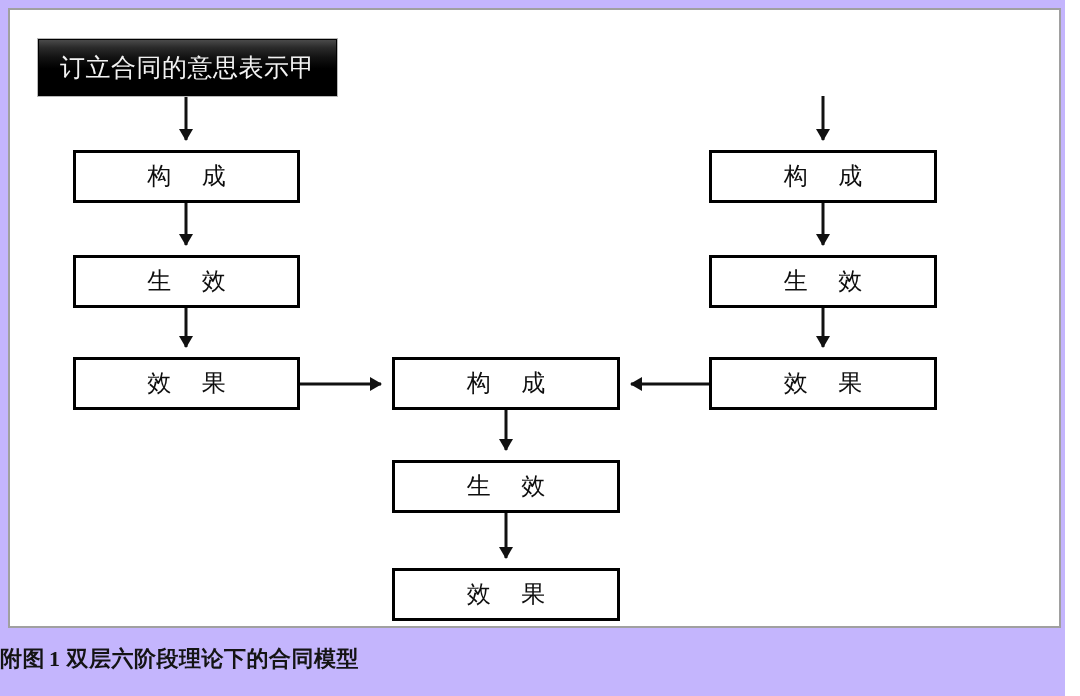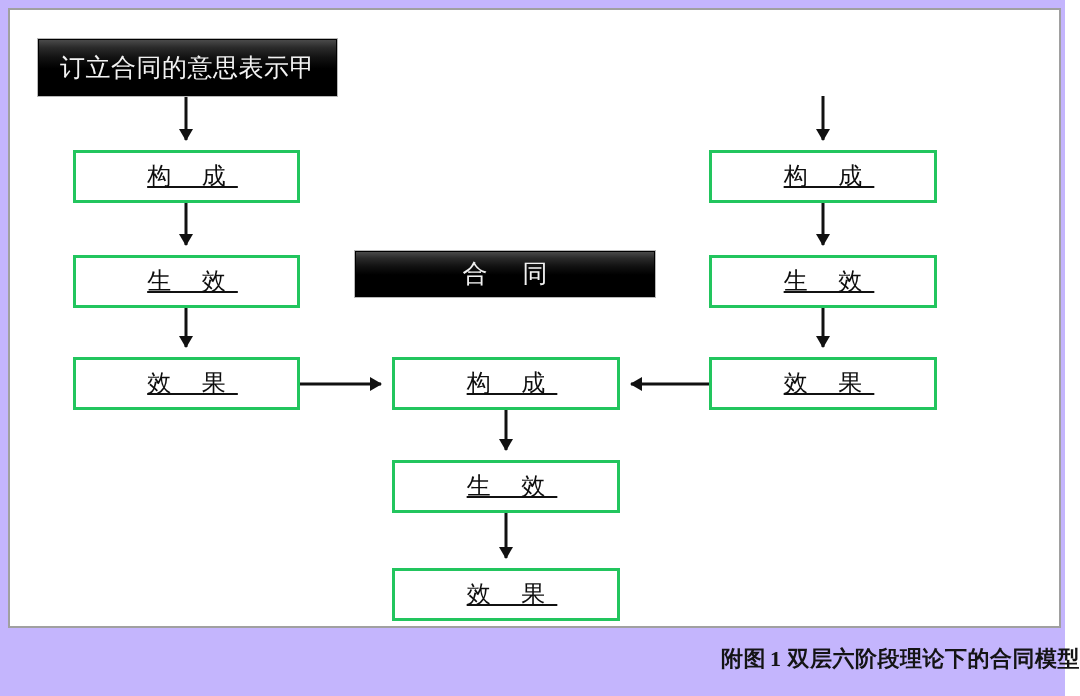--- a/index.html
+++ b/index.html
@@ -75,40 +75,39 @@
     color: #f2f2f2;
   }
   .node-dark.wide-gap .node-label {
     letter-spacing: 14px;
     text-indent: 14px;
   }
 
   
   .node-light {
     background: #ffffff;
-    border: 3px solid #22c55e;
+    border: 3px solid #000000;
     color: #111111;
-    text-decoration: underline;
   }
   .node-light .node-label {
     font-size: 24px;
     font-weight: 400;
     letter-spacing: 12px;
     text-indent: 12px;
     line-height: 1.1;
     color: #0d0d0d;
   }
 
   
   #figure-caption {
     position: absolute;
     left: 0;
     top: 644px;
     width: 1080px;
-    text-align: right;
+    text-align: left;
     font-family: "Liberation Serif", "DejaVu Serif", serif;
     font-size: 22px;
     font-weight: bold;
     color: #141414;
     letter-spacing: 0.5px;
   }
   #figure-caption .cap-num {
     margin: 0 6px 0 4px;
   }
 </style>
@@ -157,23 +156,20 @@
   </div>
 
   <div class="node node-light" style="left:73px; top:255px; width:227px; height:53px;">
     <span class="node-label">生 效</span>
   </div>
 
   <div class="node node-light" style="left:73px; top:357px; width:227px; height:53px;">
     <span class="node-label">效 果</span>
   </div>
 
-  <div class="node node-dark wide-gap" style="left:355px; top:251px; width:300px; height:46px;">
-    <span class="node-label">合 同</span>
-  </div>
 
   <div class="node node-light" style="left:392px; top:357px; width:228px; height:53px;">
     <span class="node-label">构 成</span>
   </div>
 
   <div class="node node-light" style="left:392px; top:460px; width:228px; height:53px;">
     <span class="node-label">生 效</span>
   </div>
 
   <div class="node node-light" style="left:392px; top:568px; width:228px; height:53px;">

